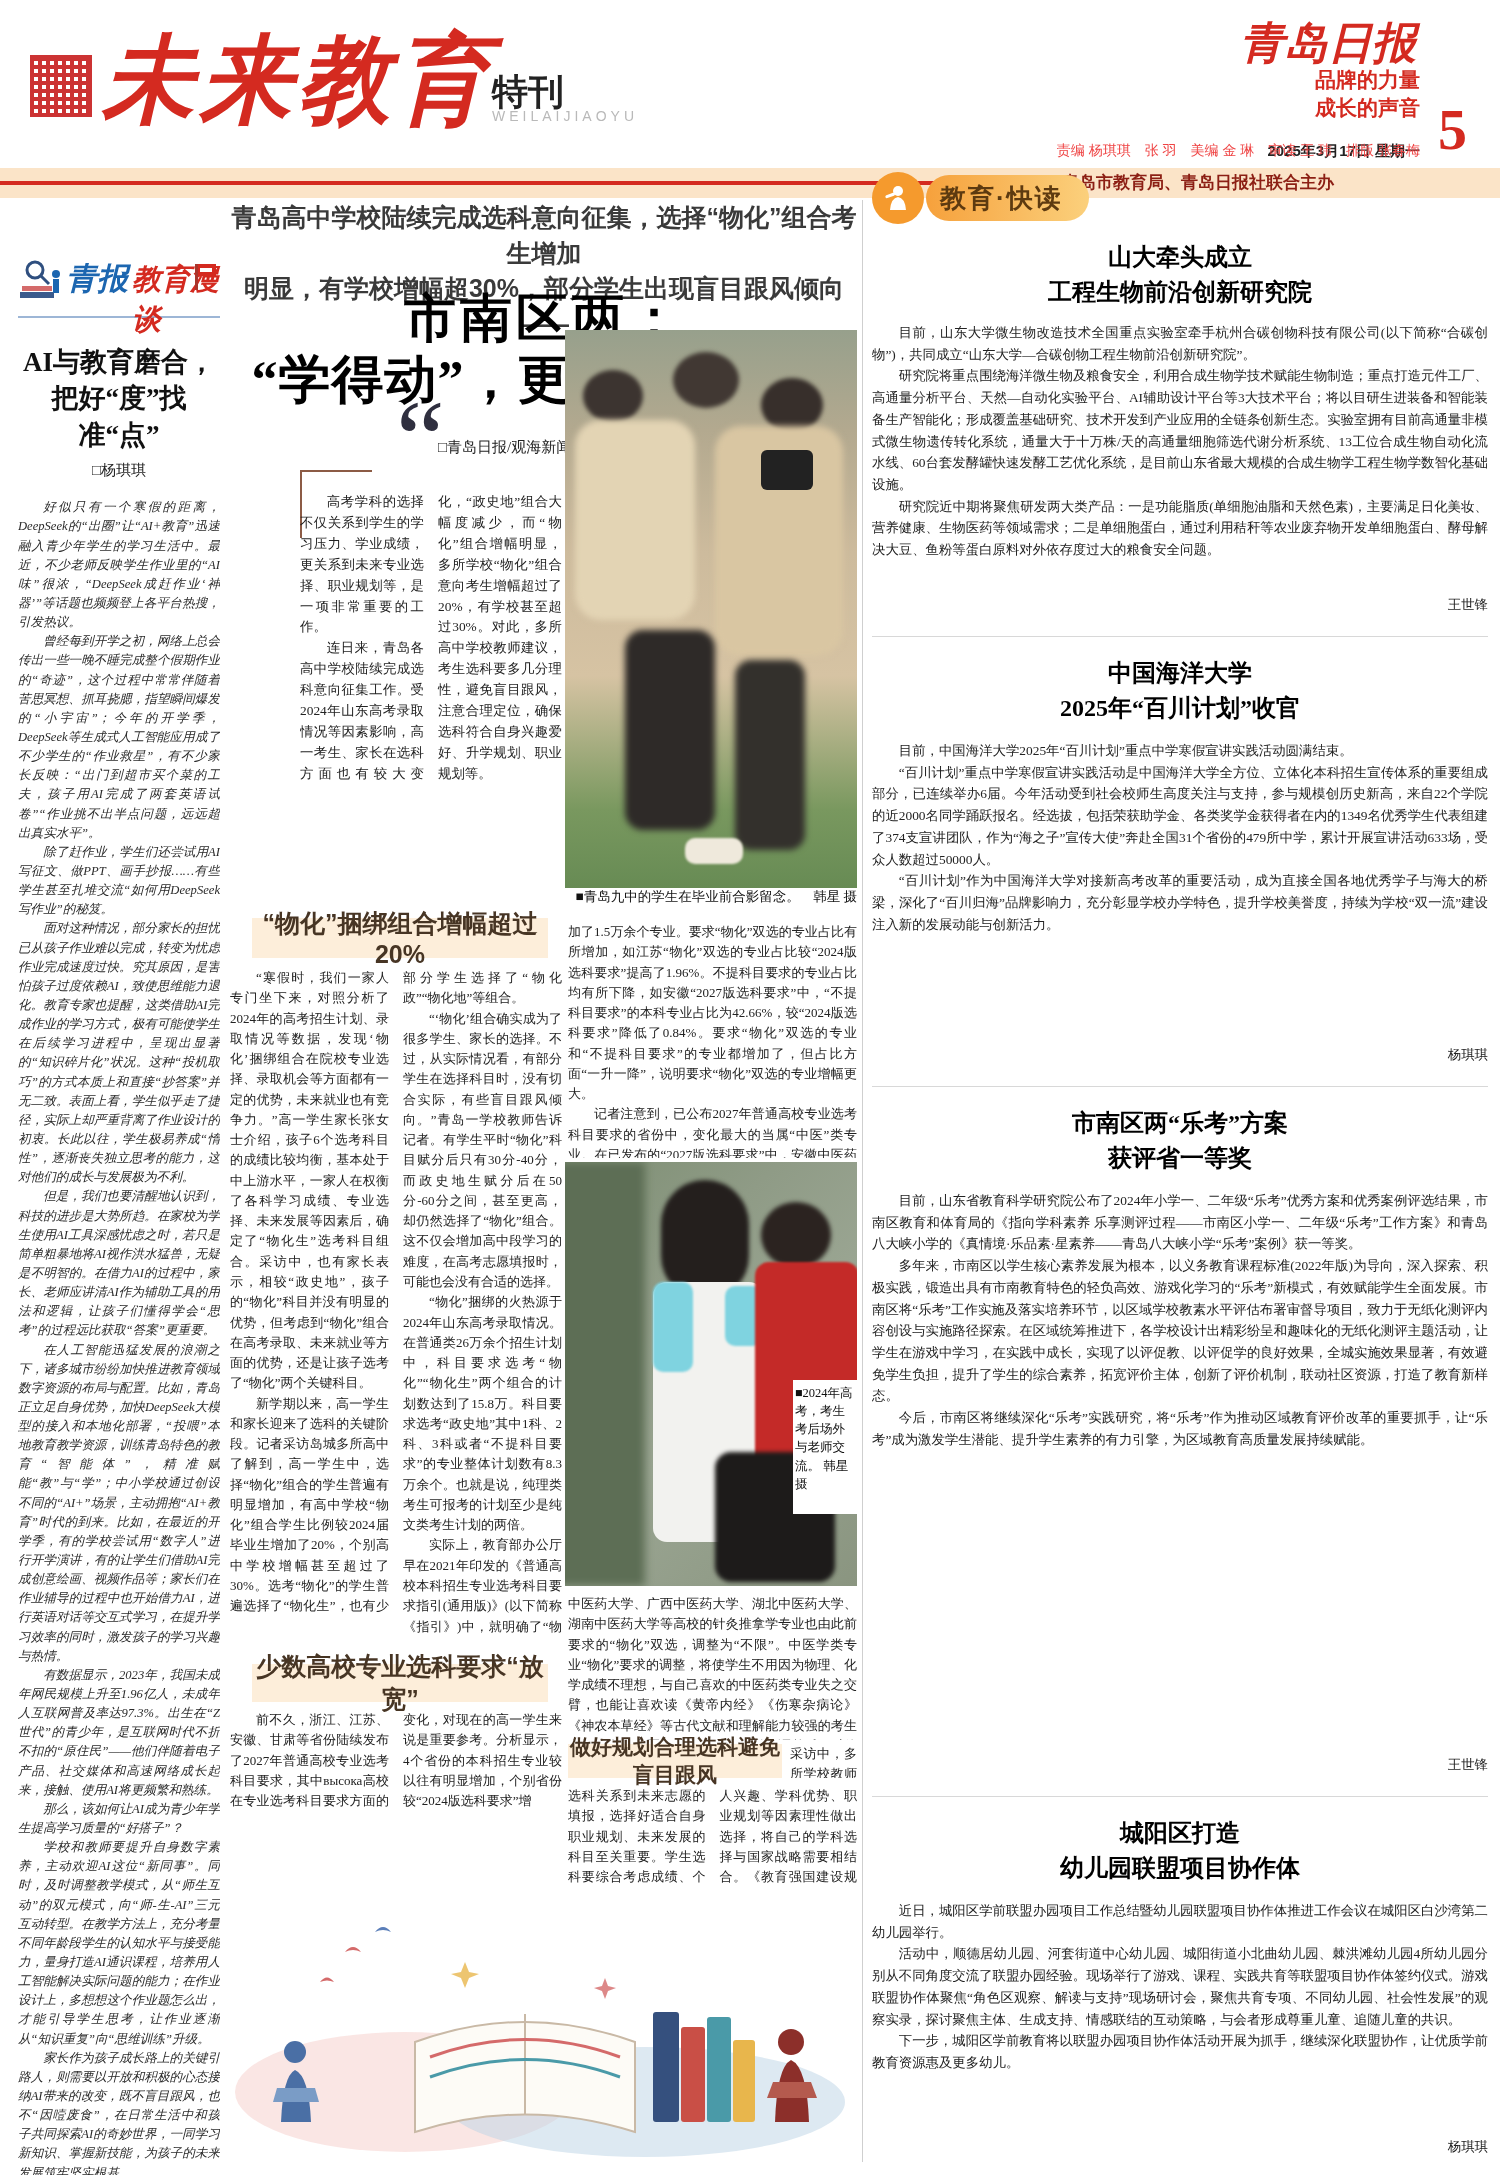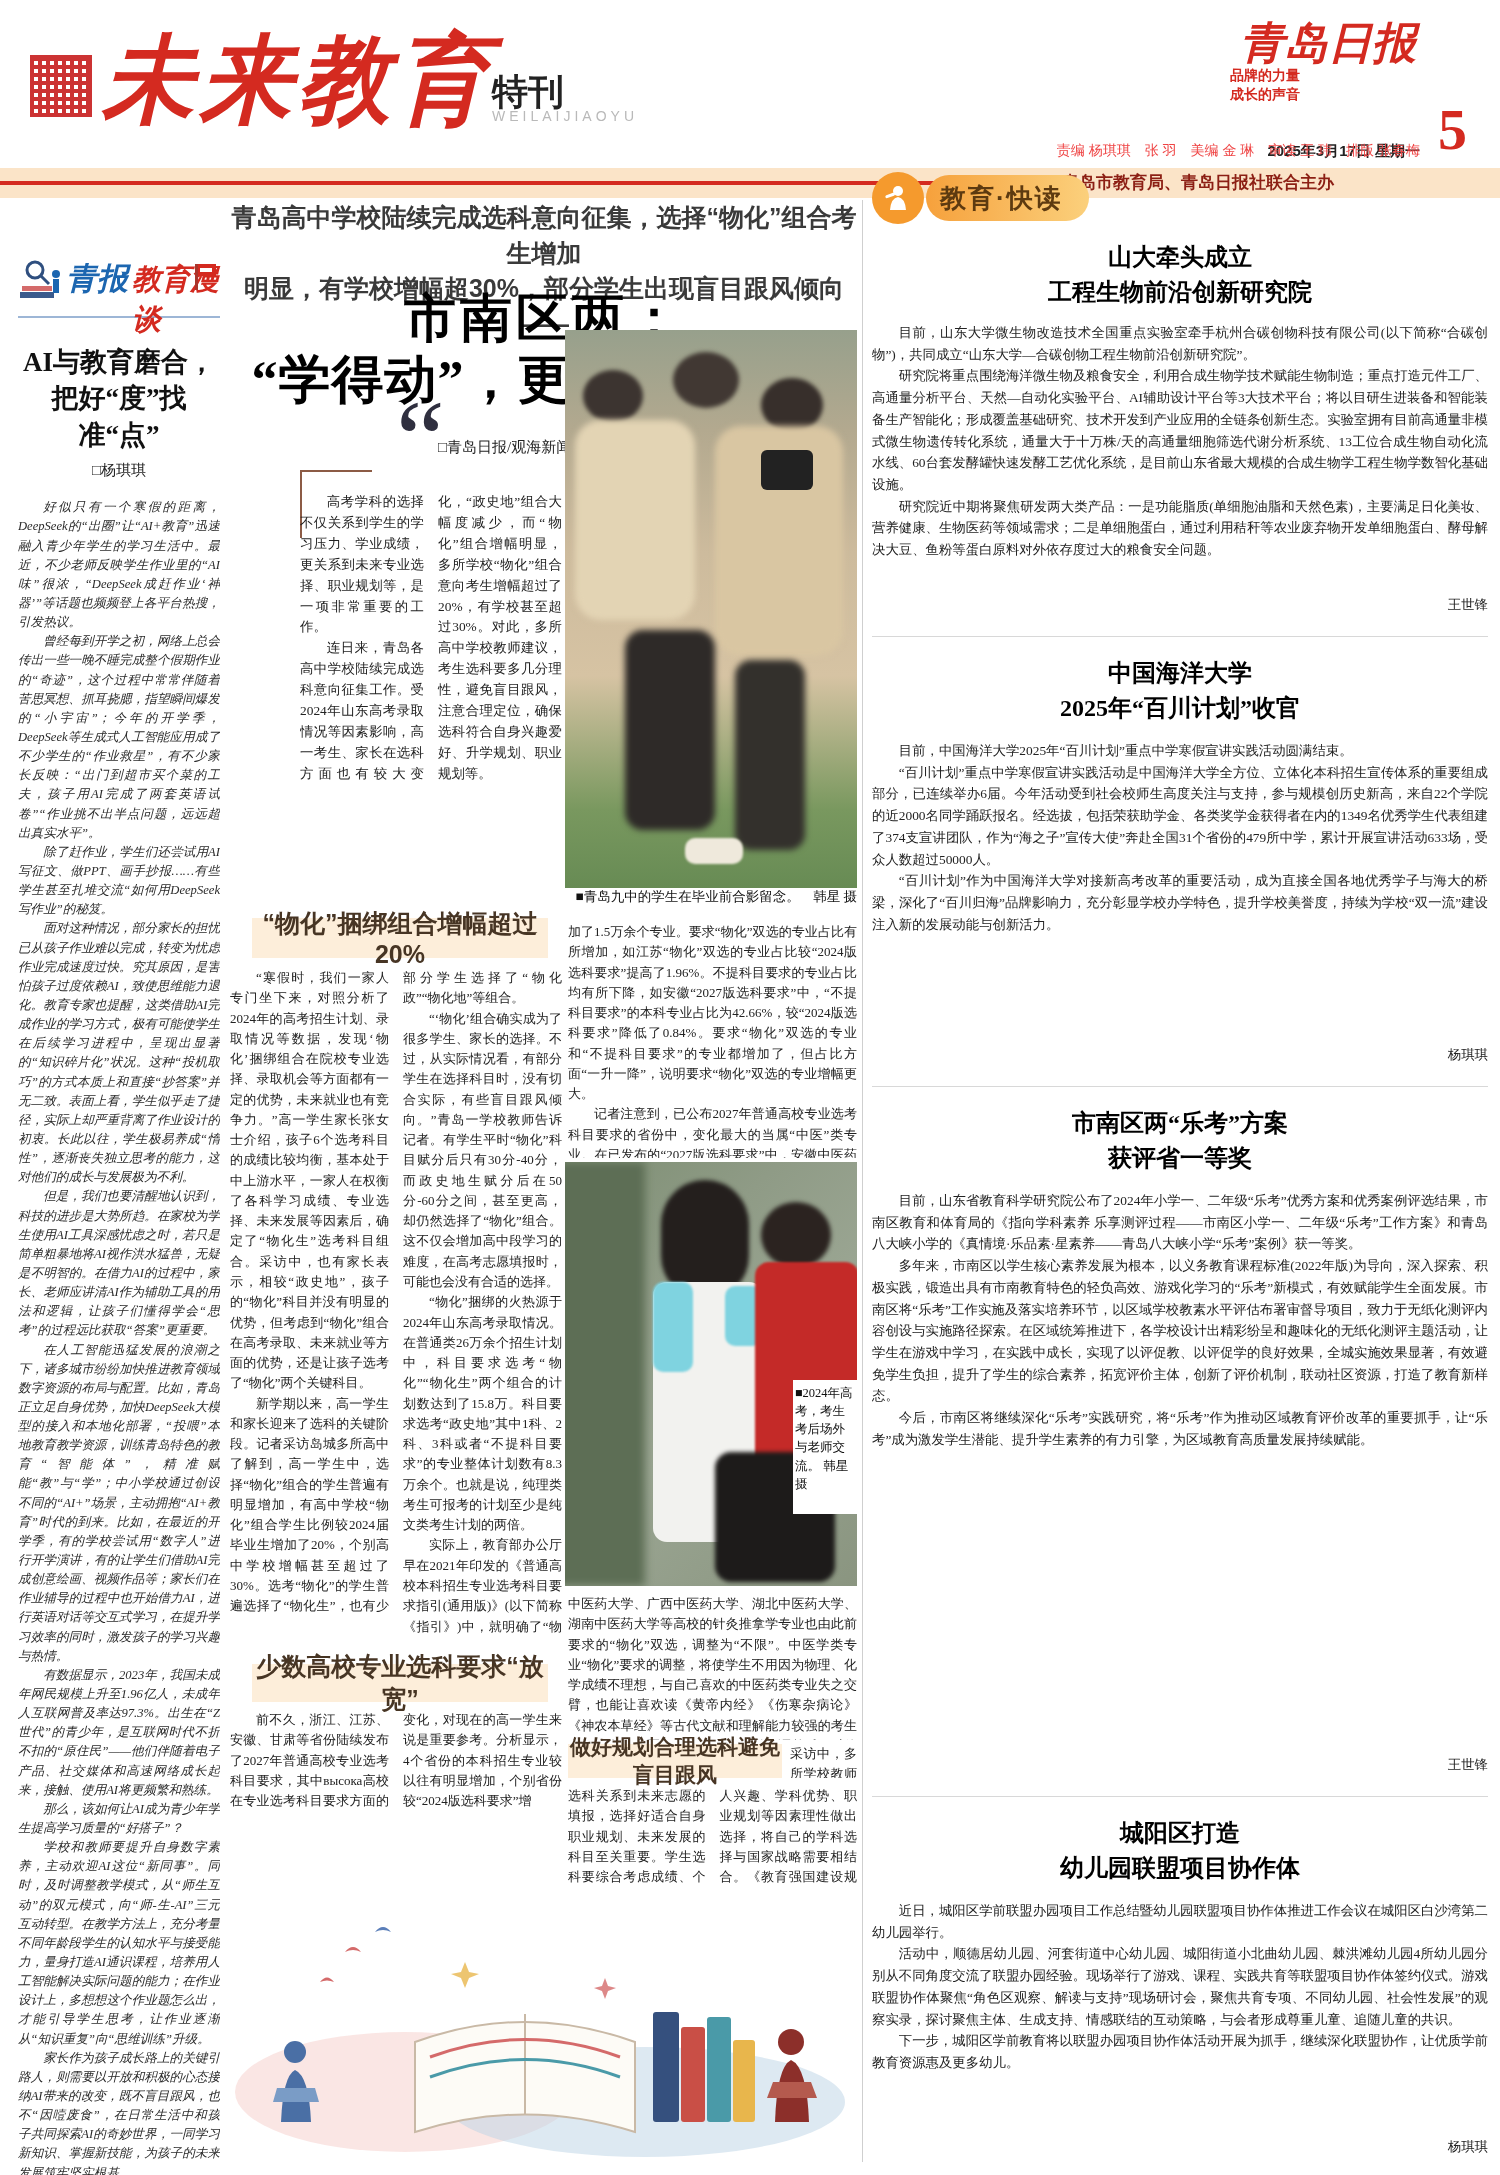--- a/index.html
+++ b/index.html
@@ -10,21 +10,21 @@
   .qr{width:62px;height:62px;background:
       repeating-linear-gradient(0deg,#c33 0 4px,transparent 4px 8px),
       repeating-linear-gradient(90deg,#c33 0 4px,#fff 4px 8px);
       outline:2px solid #c33;outline-offset:-2px;}
   .masthead{font-size:92px;font-weight:bold;color:#d42a20;font-style:italic;letter-spacing:6px;
             font-family:"Liberation Serif",serif;transform:scaleY(1.05);white-space:nowrap;}
   .tekan{font-size:36px;font-weight:bold;color:#222;font-family:"Liberation Sans",sans-serif;}
   .pinyin{font-size:14px;color:#b9b9b9;letter-spacing:4px;font-family:"Liberation Sans",sans-serif;}
   .qdrb-logo{font-size:44px;color:#d42a20;font-style:italic;font-weight:bold;white-space:nowrap;
              font-family:"Liberation Serif",serif;}
-  .brand-slogan{font-size:14px;font-weight:bold;color:#d42a20;line-height:1.35;
+  .brand-slogan{font-size:21px;font-weight:bold;color:#d42a20;text-align:right;line-height:1.35;
                 font-family:"Liberation Sans",sans-serif;}
   .dateline{font-size:15px;font-weight:bold;color:#222;text-align:right;font-family:"Liberation Sans",sans-serif;}
   .credits{font-size:14px;color:#ef4444;text-align:right;font-family:"Liberation Sans",sans-serif;}
   .pageno{font-size:58px;color:#d42a20;font-weight:bold;font-family:"Liberation Serif",serif;}
   .band{background:#fbe4c8;}
   .band .rule{position:absolute;left:0;top:13px;height:4px;background:#d42a20;}
   .band .host{position:absolute;top:3px;font-size:17px;font-weight:bold;color:#8c1f14;
               font-family:"Liberation Sans",sans-serif;white-space:nowrap;}
   
   .tanhdr-blue{font-size:31px;font-weight:bold;color:#1c66b0;font-style:italic;font-family:"Liberation Serif",serif;}

